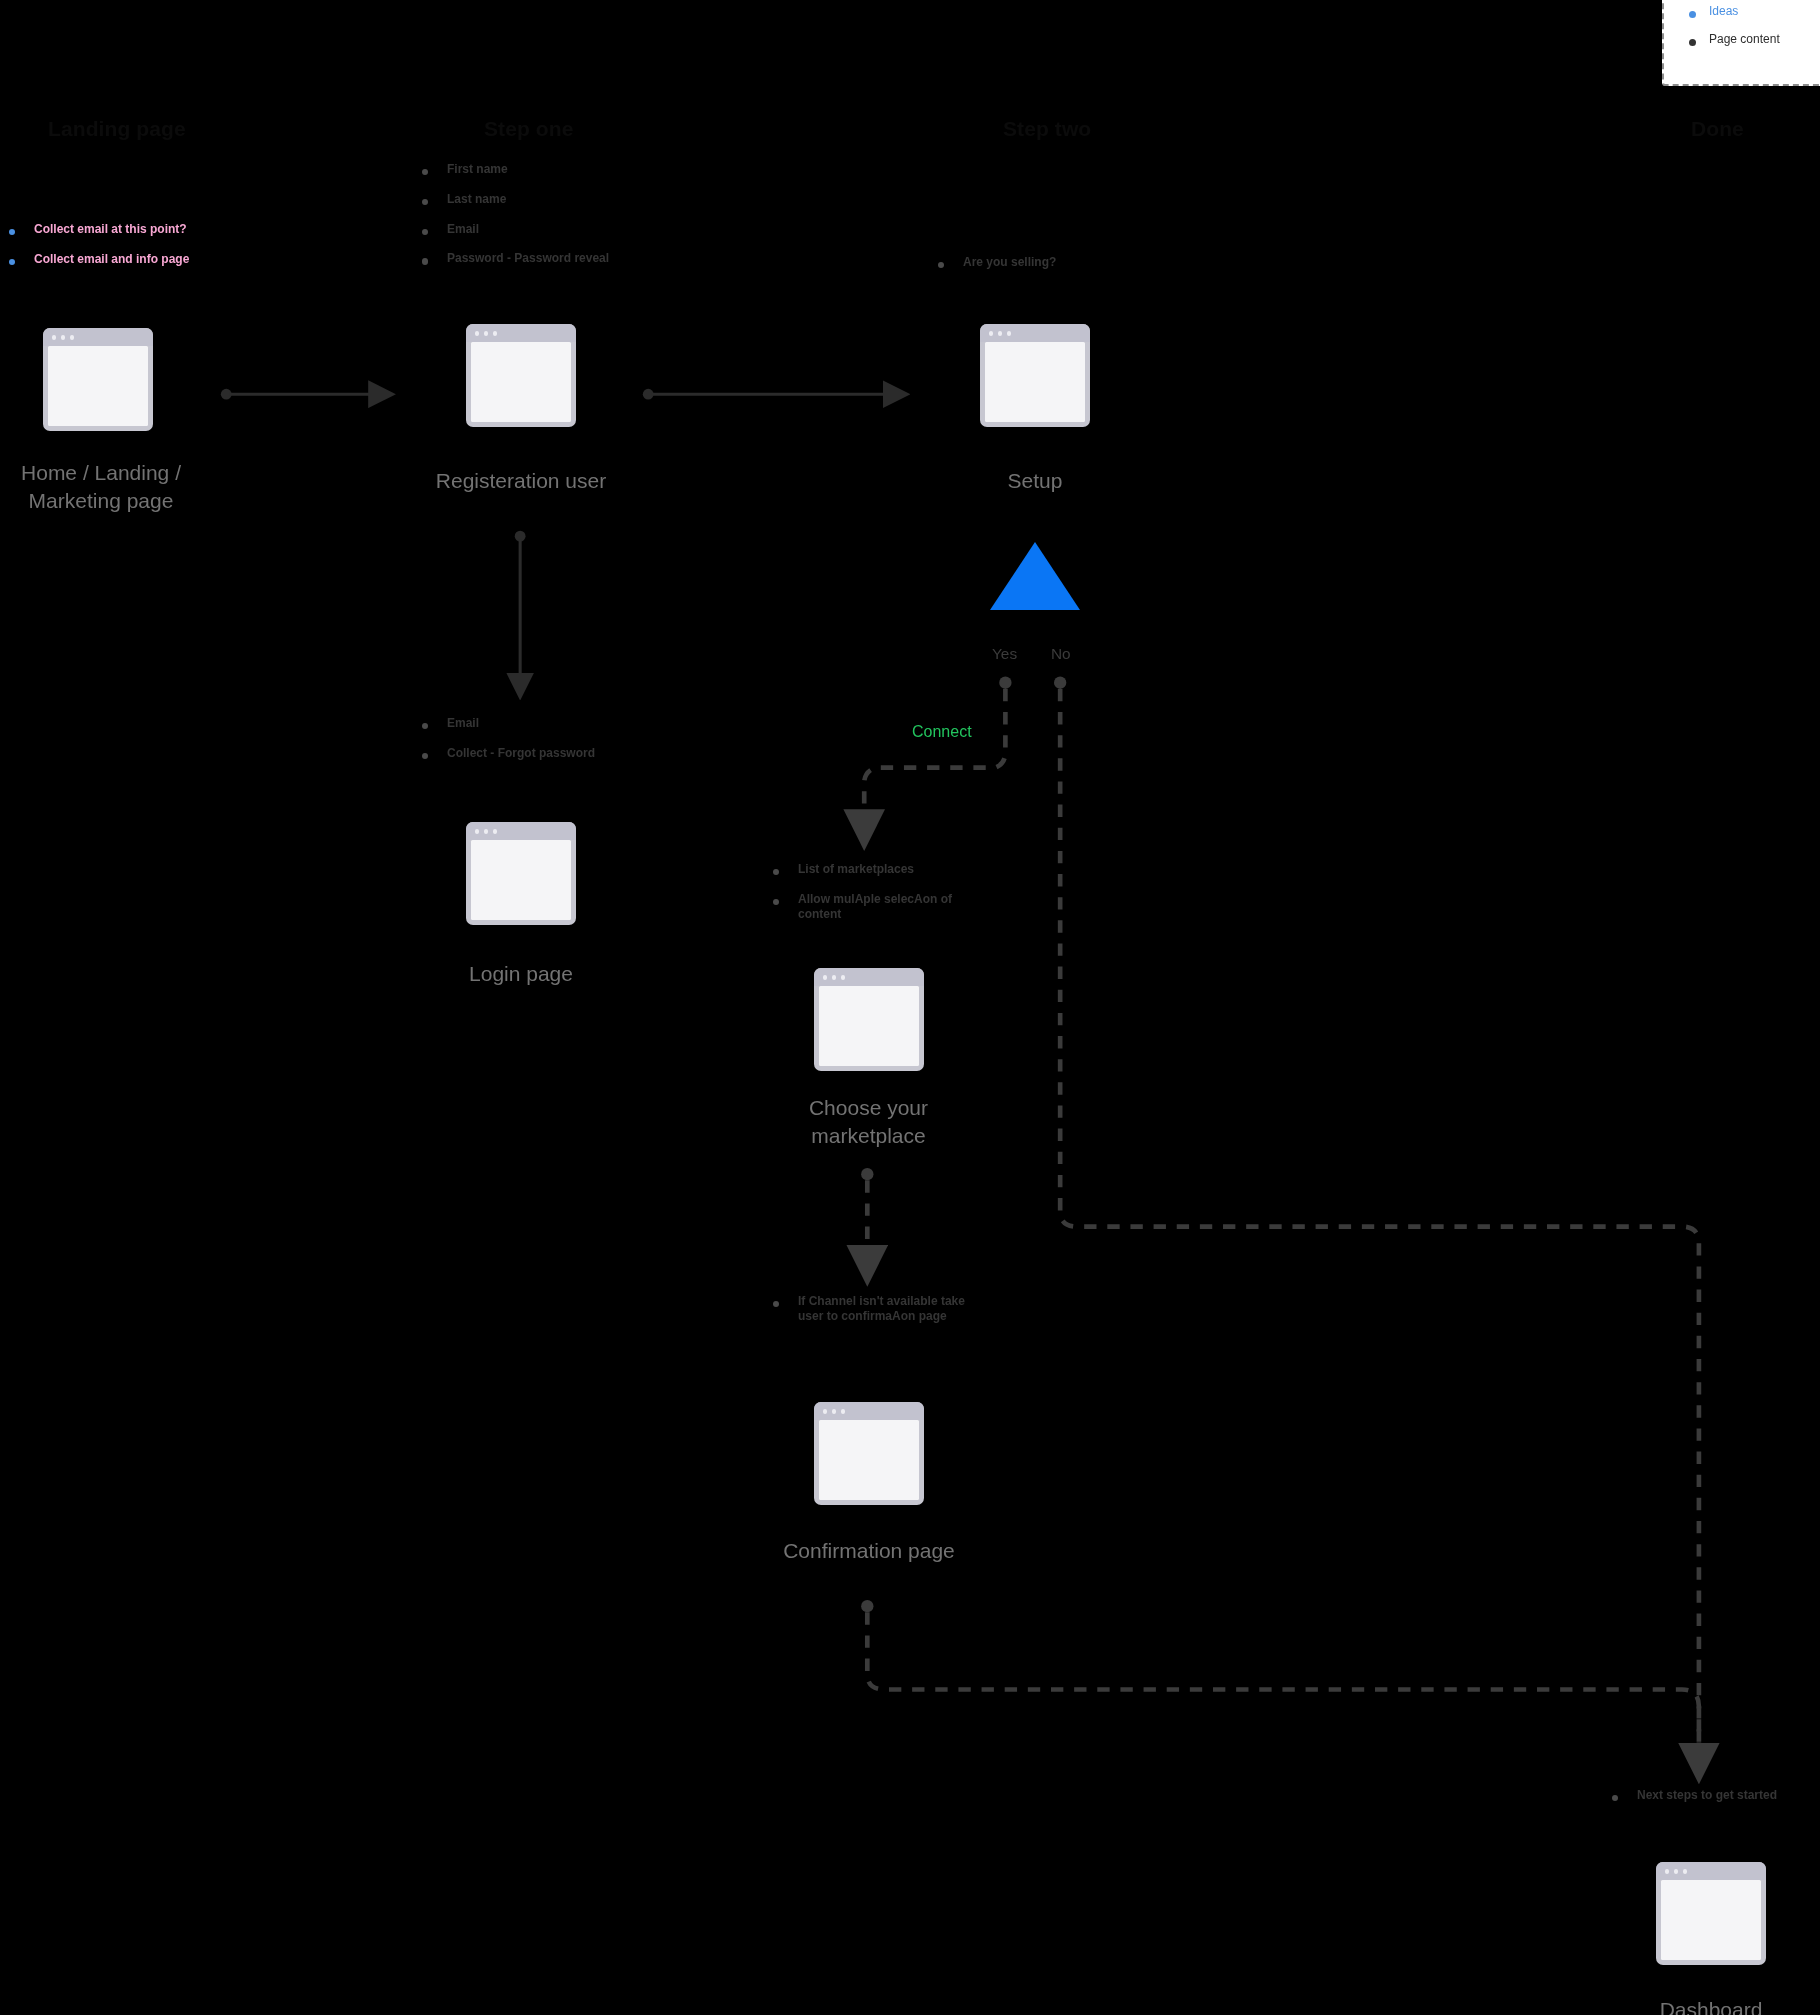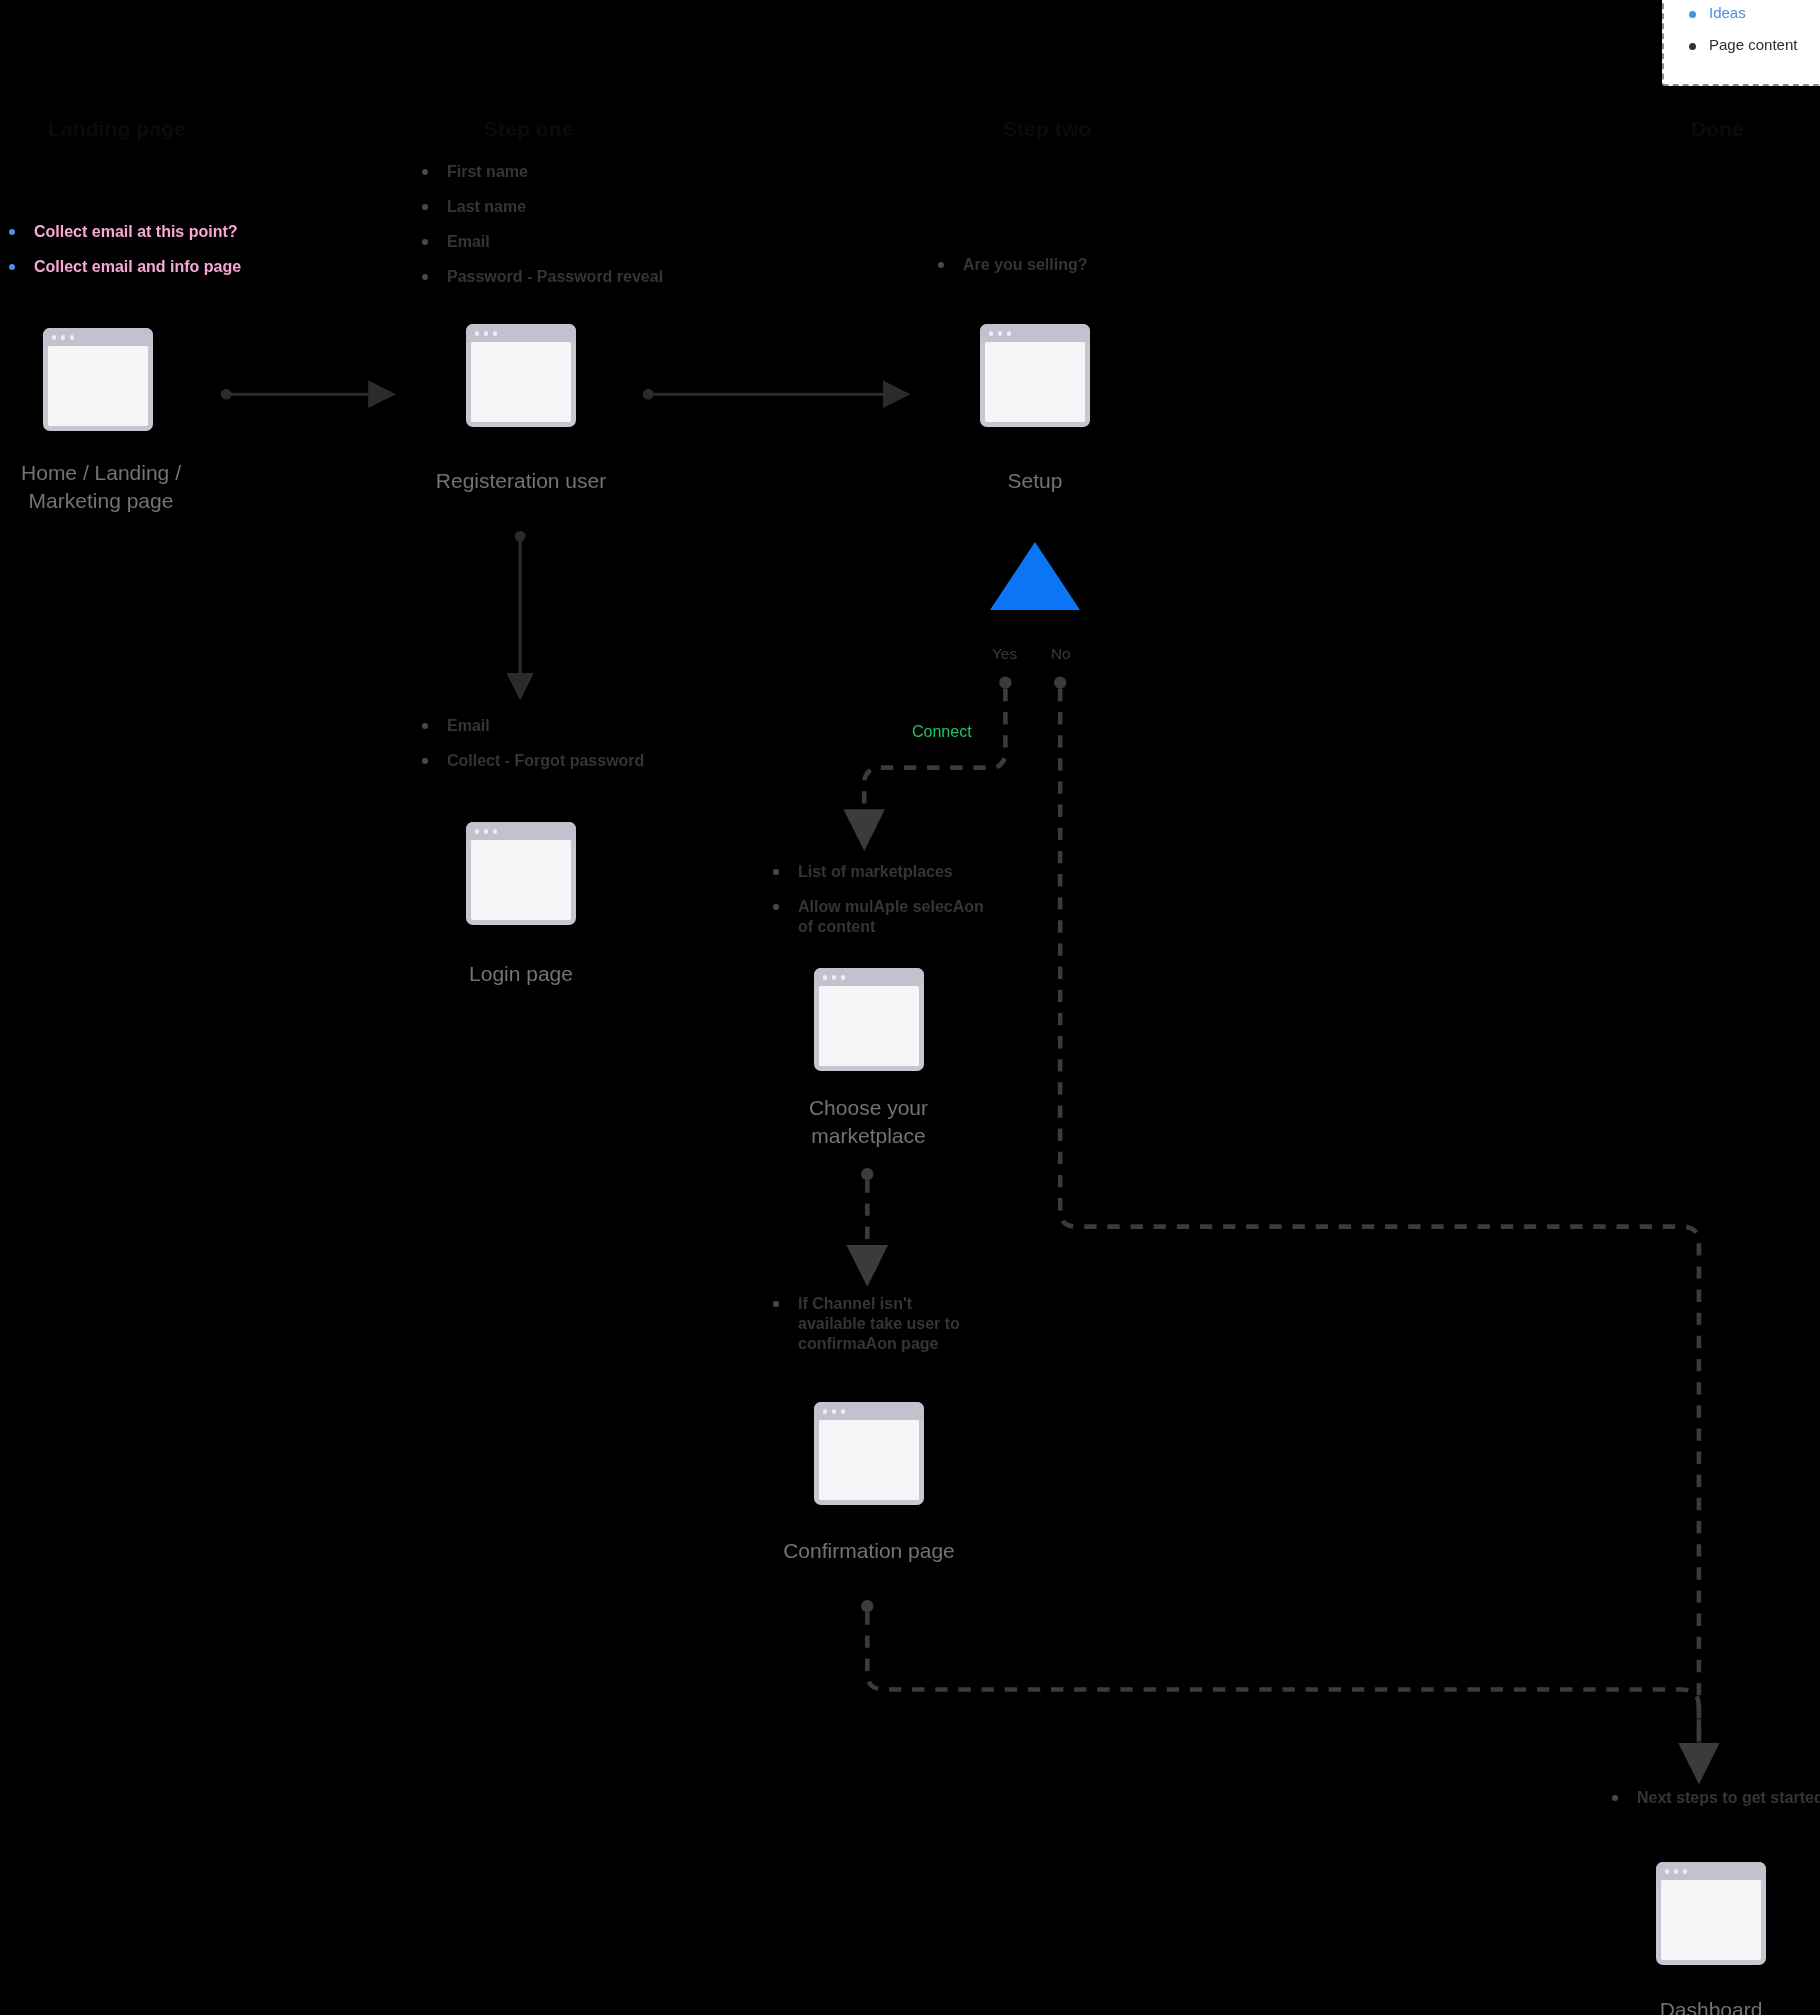--- a/index.html
+++ b/index.html
@@ -45,21 +45,21 @@
   .bullets {
     position: absolute;
     list-style: none;
     margin: 0;
     padding: 0;
   }
   .bullets li {
     position: relative;
     padding-left: 34px;
     margin-bottom: 14.7px;
-    font-size: 16px;
+    font-size: 12px;
     font-weight: 700;
     line-height: 1.26;
     color: #353535;
   }
   .bullets li::before {
     content: "";
     position: absolute;
     left: 9.3px;
     top: 7px;
     width: 6.2px;
@@ -156,21 +156,21 @@
     padding: 12.3px 17px 14px 17px;
   }
   .legend-panel ul {
     list-style: none;
     margin: 0;
     padding: 0;
   }
   .legend-panel li {
     position: relative;
     padding-left: 28px;
-    font-size: 15px;
+    font-size: 12px;
     line-height: 1.2;
     margin-bottom: 14px;
     color: #2d2d2d;
   }
   .legend-panel li:last-child { margin-bottom: 0; }
   .legend-panel li::before {
     content: "";
     position: absolute;
     left: 7.7px;
     top: 7px;

